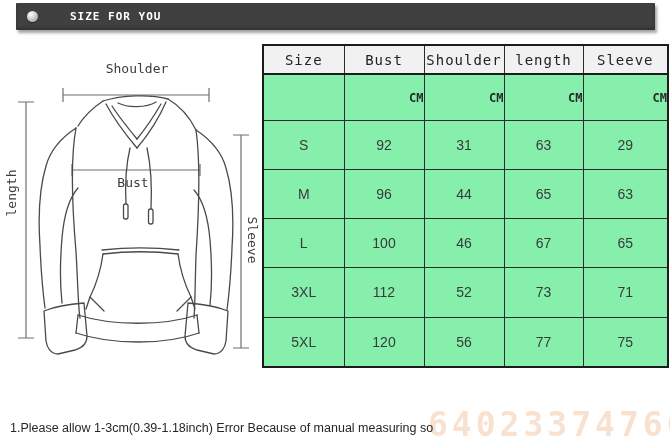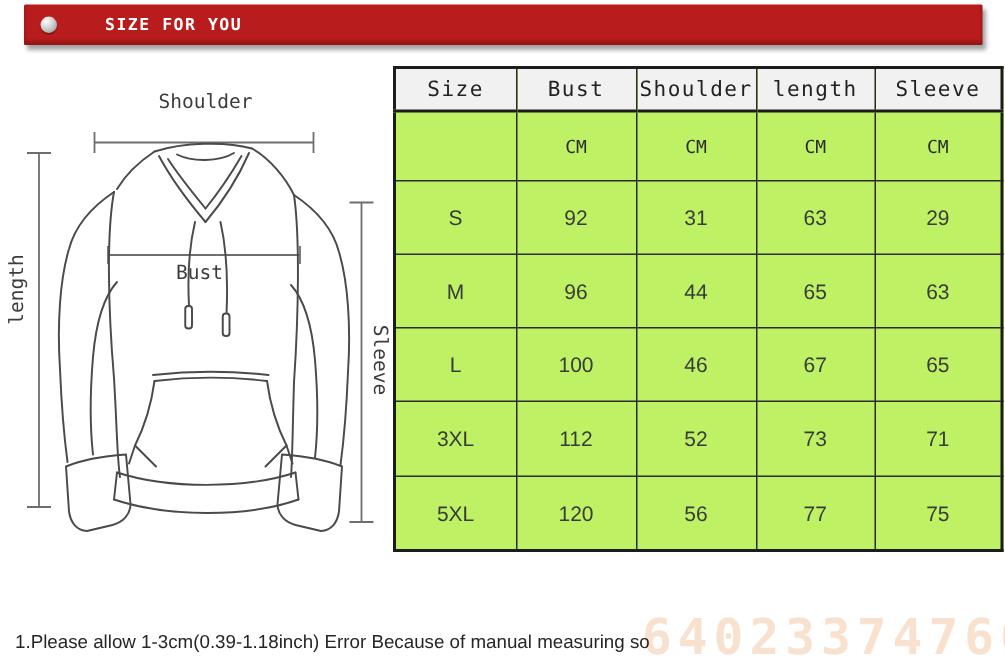--- a/index.html
+++ b/index.html
@@ -3,21 +3,21 @@
 <meta charset="utf-8">
 <style>
   html,body{margin:0;padding:0;background:#fff;}
   #page{
     position:relative;width:670px;height:444px;background:#ffffff;
     overflow:hidden;font-family:"Liberation Sans",sans-serif;color:#333;
   }
   
   .banner{
     position:absolute;left:16px;top:3px;width:639px;height:27px;
-    background:#b91c1c;border-radius:1px;
+    background:#404040;border-radius:1px;
     box-shadow:2px 3px 3px rgba(90,90,90,.55), inset 0 -2px 3px rgba(0,0,0,.25);
     display:flex;align-items:center;
   }
   .rivet{
     position:absolute;left:11px;top:8px;width:11px;height:11px;border-radius:50%;
     background:radial-gradient(circle at 35% 30%, #ffffff 0%, #cfcfcf 45%, #8d8d8d 100%);
     box-shadow:0 1px 1px rgba(0,0,0,.4);
   }
   .banner-title{
     margin-left:54px;color:#fff;font-family:"DejaVu Sans Mono",monospace;
@@ -30,34 +30,34 @@
     font-size:13px;color:#3c3c3c;text-align:center;
   }
   .lbl-shoulder{left:92px;top:61px;width:90px;}
   .lbl-length{left:-15px;top:185px;width:54px;height:16px;transform:rotate(-90deg);}
   .lbl-bust{left:108px;top:175px;width:50px;}
   .lbl-sleeve{left:226px;top:232px;width:52px;height:16px;transform:rotate(90deg);}
   
   .table-wrap{position:absolute;left:262px;top:44px;width:405px;height:324px;z-index:2;}
   table.size{
     border-collapse:collapse;width:405px;height:324px;table-layout:fixed;
-    background:#bef264;border:2px solid #1c1c1c;
+    background:#86efac;border:2px solid #1c1c1c;
   }
   table.size th,table.size td{
     border:1px solid #2b2b2b;text-align:center;vertical-align:middle;
     padding:0;overflow:hidden;white-space:nowrap;
   }
   table.size thead th{
     background:#f1f1f1;border-bottom:2px solid #1c1c1c;
     font-family:"DejaVu Sans Mono",monospace;font-weight:normal;
     font-size:14px;letter-spacing:1px;color:#222;height:27px;
   }
   tr.unit-row td{
-    font-family:"DejaVu Sans Mono",monospace;font-weight:normal;
-    font-size:12px;color:#2a2a2a;height:27px;
+    font-family:"DejaVu Sans Mono",monospace;font-weight:bold;
+    font-size:12px;color:#2a2a2a;height:27px;text-align:right;
   }
   tr.data-row td{font-size:14px;color:#3a3a3a;height:29px;}
   
   .notes{
     position:absolute;left:10px;top:381px;width:560px;z-index:3;
     font-size:12.5px;line-height:19px;color:#262626;white-space:pre-wrap;
   }
   
   .watermark{
     position:absolute;left:398px;top:405px;z-index:0;

